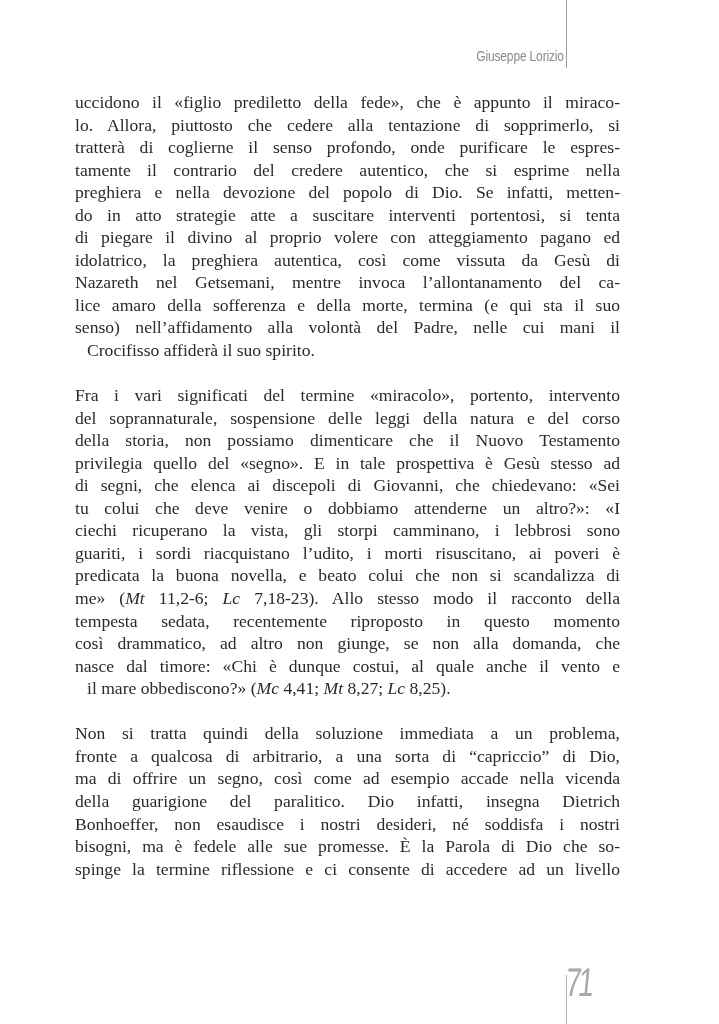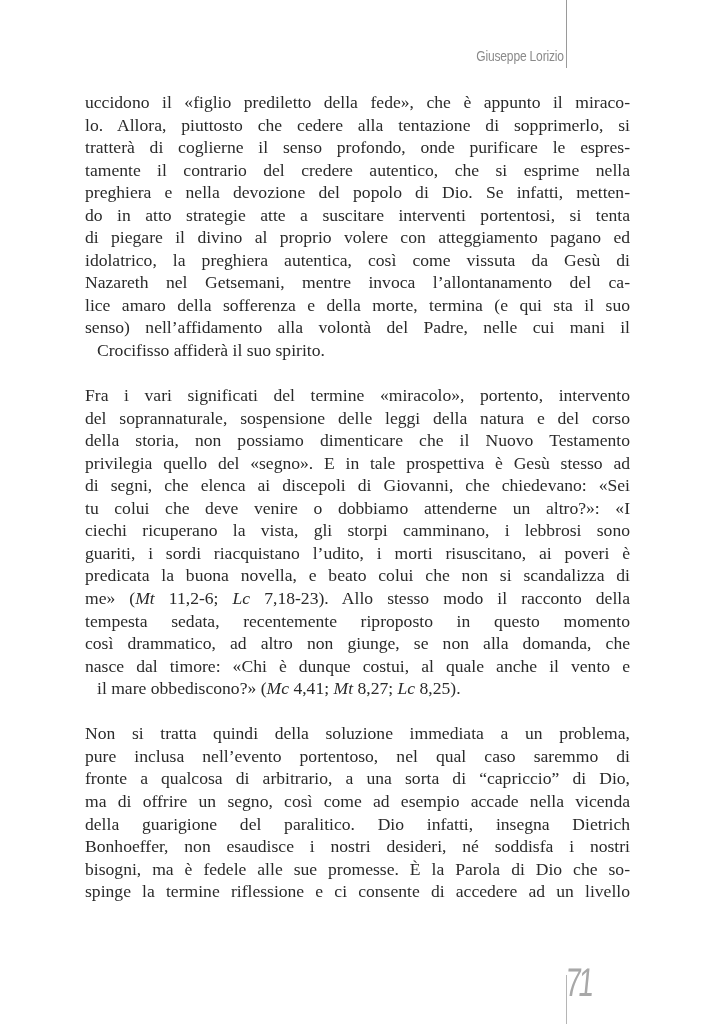--- a/index.html
+++ b/index.html
@@ -6,21 +6,21 @@
     body { width: 719px; height: 1024px; position: relative; overflow: hidden; }
     .page { position: absolute; left: 0; top: 0; width: 719px; height: 820px; background: #ffffff; }
     .header-rule { position: absolute; left: 566px; top: 0; width: 1px; height: 68px; background: #9a9a9a; }
     .running-head {
       position: absolute; right: 155px; top: 48px;
       font-family: "Liberation Sans", sans-serif; font-size: 14px; color: #8a8a8a;
       letter-spacing: -0.2px; transform: scaleX(0.86); transform-origin: right center;
       white-space: nowrap;
     }
     .body-text {
-      position: absolute; left: 85px; top: 91px; width: 545px;
+      position: absolute; left: 75px; top: 91px; width: 545px;
       font-family: "Liberation Serif", serif; font-size: 17.6px; line-height: 22.55px; color: #2a2a2a;
     }
     .para { margin: 0 0 22.55px 0; text-align: justify; }
     .line { display: block; text-align: justify; text-align-last: justify; white-space: nowrap; height: 22.55px; }
     .line.last { text-align-last: left; margin-left: 12px; }
     .line i { font-style: italic; }
     .footer-rule { position: absolute; left: 566px; top: 975px; width: 1px; height: 49px; background: #b5b5b5; }
     .folio {
       position: absolute; left: 568px; top: 960px;
       font-family: "Liberation Sans", sans-serif; font-size: 40px; color: #a8a8a8;
@@ -60,21 +60,20 @@
         <span class="line">guariti, i sordi riacquistano l’udito, i morti risuscitano, ai poveri è</span>
         <span class="line">predicata la buona novella, e beato colui che non si scandalizza di</span>
         <span class="line">me» (<i>Mt</i> 11,2-6; <i>Lc</i> 7,18-23). Allo stesso modo il racconto della</span>
         <span class="line">tempesta sedata, recentemente riproposto in questo momento</span>
         <span class="line">così drammatico, ad altro non giunge, se non alla domanda, che</span>
         <span class="line">nasce dal timore: «Chi è dunque costui, al quale anche il vento e</span>
         <span class="line last">il mare obbediscono?» (<i>Mc</i> 4,41; <i>Mt</i> 8,27; <i>Lc</i> 8,25).</span>
       </div>
     <div class="para">
         <span class="line">Non si tratta quindi della soluzione immediata a un problema,</span>
-        <span class="line">pure inclusa nell’evento portentoso, nel qual caso saremmo di</span>
         <span class="line">fronte a qualcosa di arbitrario, a una sorta di “capriccio” di Dio,</span>
         <span class="line">ma di offrire un segno, così come ad esempio accade nella vicenda</span>
         <span class="line">della guarigione del paralitico. Dio infatti, insegna Dietrich</span>
         <span class="line">Bonhoeffer, non esaudisce i nostri desideri, né soddisfa i nostri</span>
         <span class="line">bisogni, ma è fedele alle sue promesse. È la Parola di Dio che so-</span>
         <span class="line">spinge la termine riflessione e ci consente di accedere ad un livello</span>
       </div>
   </div>
 
   <div class="footer-rule"></div>

